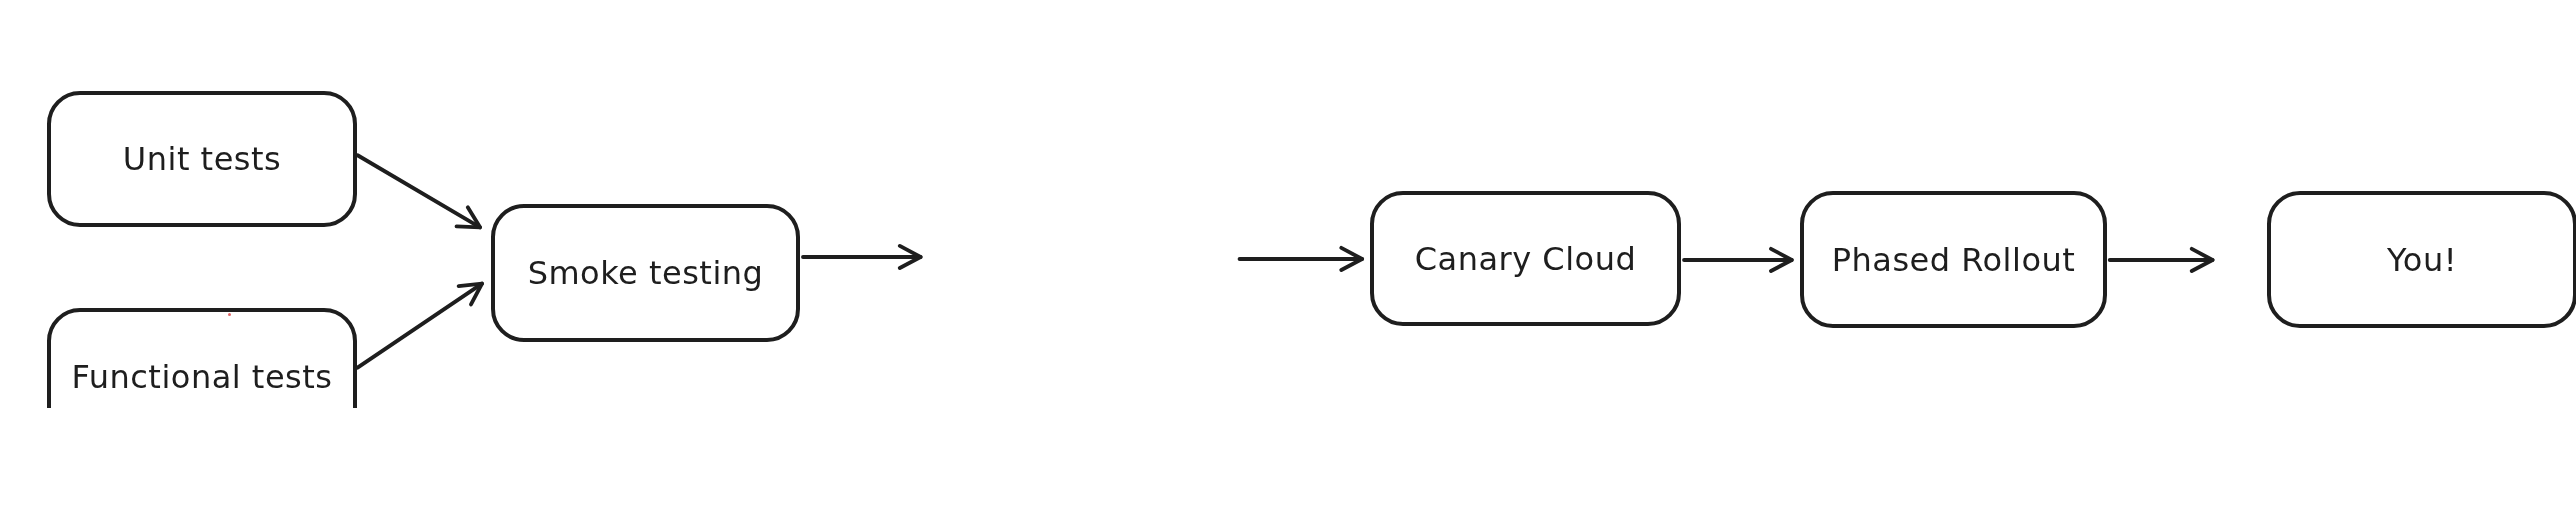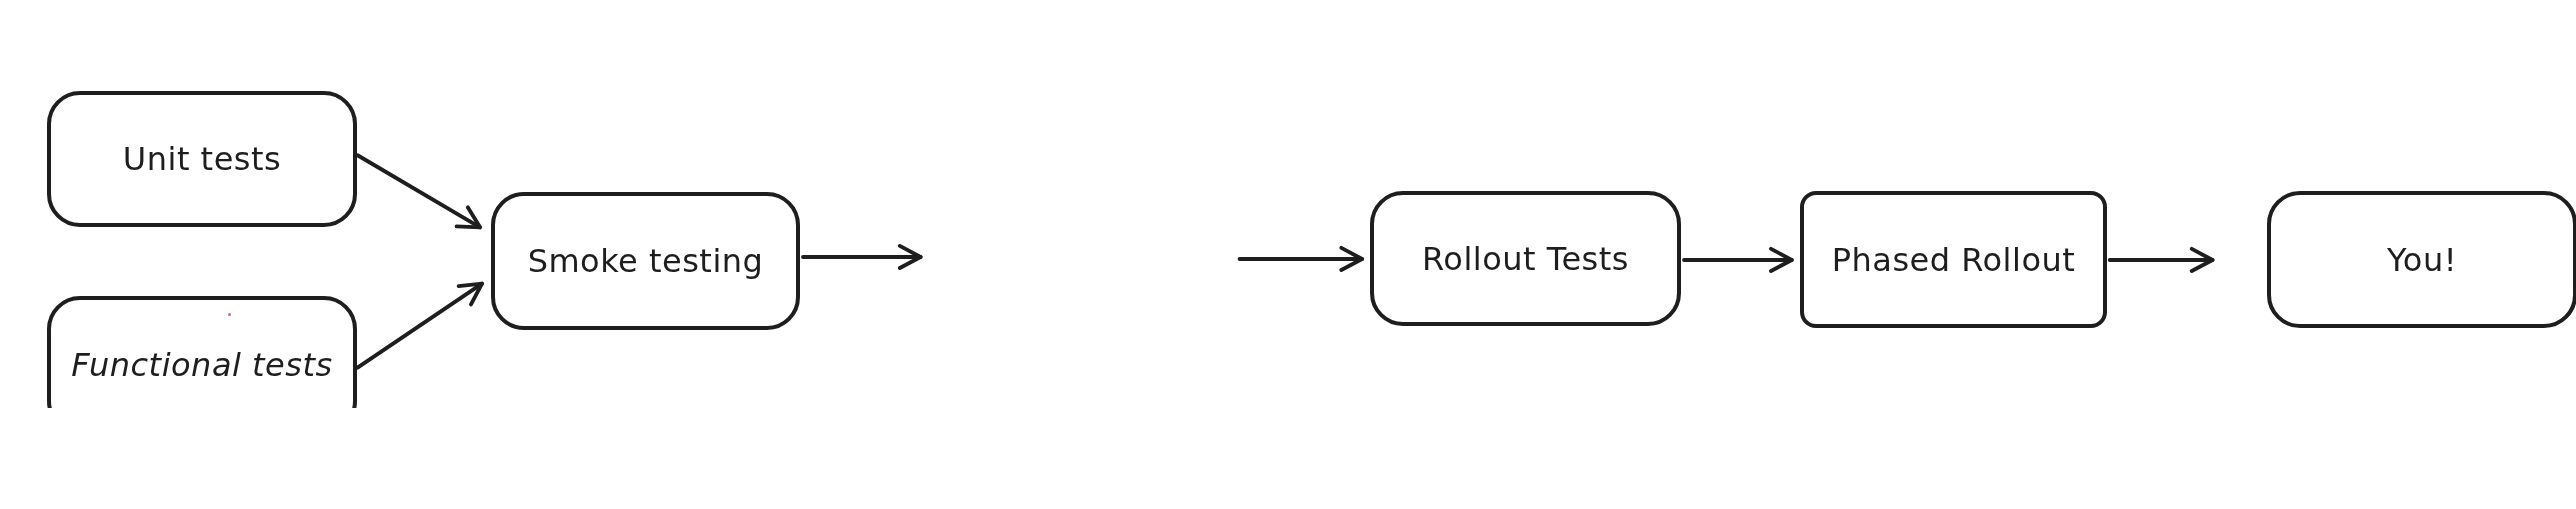--- a/index.html
+++ b/index.html
@@ -36,25 +36,25 @@
   .node .label {
     color: var(--stroke);
     font-size: 32px;
     line-height: 1.25;
     text-align: center;
     white-space: pre-line;
     letter-spacing: 0.5px;
   }
   
   .n-unit       { left: 47px;   top: 91px;  width: 310px; height: 136px; }
-  .n-functional { left: 47px;   top: 296px; width: 310px; height: 138px; font-style: italic; }
-  .n-smoke      { left: 491px;  top: 192px; width: 309px; height: 138px; }
+  .n-functional { left: 47px;   top: 308px; width: 310px; height: 138px; }
+  .n-smoke      { left: 491px;  top: 204px; width: 309px; height: 138px; }
   .n-dbt        { left: 928px;  top: 190px; width: 308px; height: 134px; }
   .n-canary     { left: 1370px; top: 191px; width: 311px; height: 135px; }
-  .n-phased     { left: 1800px; top: 191px; width: 307px; height: 137px; border-radius: 16px; }
+  .n-phased     { left: 1800px; top: 191px; width: 307px; height: 137px; }
   .n-you        { left: 2220px; top: 191px; width: 310px; height: 137px; margin-left: 47px; }
   .red-dot {
     position: absolute;
     left: 228px; top: 313px;
     width: 3px; height: 3px;
     border-radius: 50%;
   }
 </style>
 </head>
 <body>
@@ -82,21 +82,21 @@
   <div class="node n-functional">
     <span class="label">Functional tests</span>
   </div>
 
   <div class="node n-smoke">
     <span class="label">Smoke testing</span>
   </div>
 
 
   <div class="node n-canary">
-    <span class="label">Rollout Tests</span>
+    <span class="label">Canary Cloud</span>
   </div>
 
   <div class="node n-phased">
     <span class="label">Phased Rollout</span>
   </div>
 
   <div class="node n-you">
     <span class="label">You!</span>
   </div>
 

